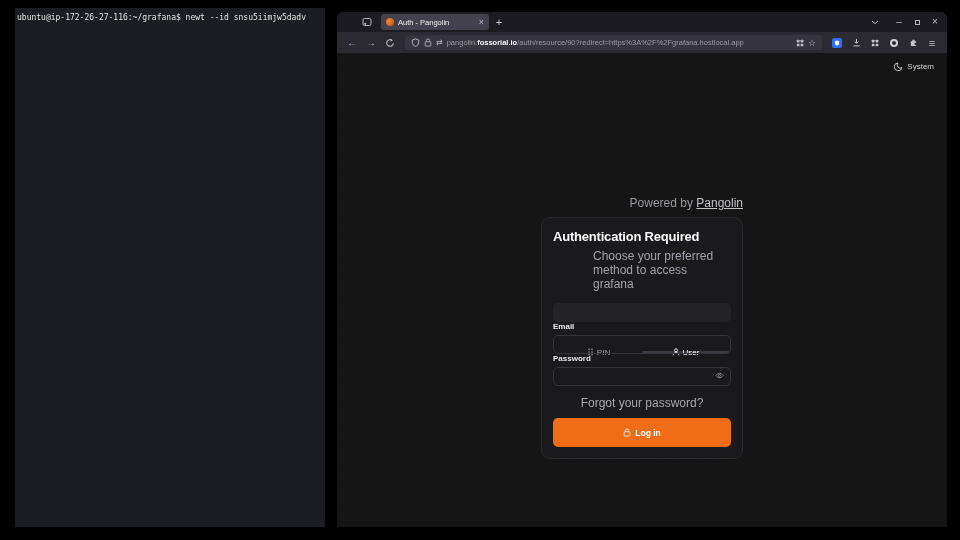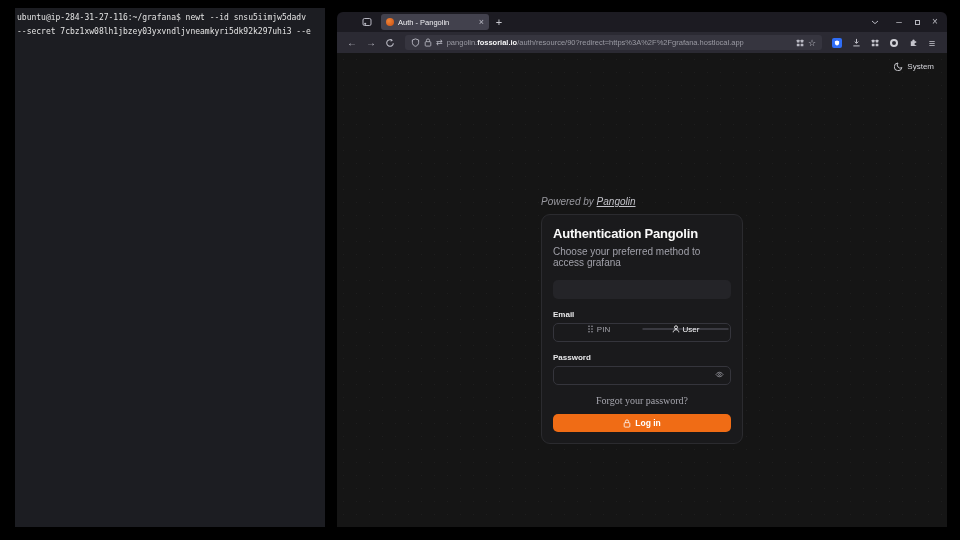--- a/index.html
+++ b/index.html
@@ -53,52 +53,51 @@
   .donut { width:8px; height:8px; border-radius:50%; border:2px solid #d0d0d6; }
   .menu-glyph { font-size:11px; color:#c4c4cc; }
 
   
   .content { flex:1; position:relative; background-color:#151515;
              background-image:radial-gradient(rgba(255,255,255,0.04) 0.8px, transparent 1px);
              background-size:13px 13px; overflow:hidden; }
   .theme-toggle { position:absolute; top:9px; right:13px; display:flex; align-items:flex-start;
                   gap:4px; color:#d6d6dc; font-size:8px; cursor:pointer; }
   .auth-wrap { width:202px; margin:143px auto 0; }
-  .powered { text-align:left; font-size:10px; color:#98989f;font-style:italic; }
+  .powered { text-align:right; font-size:12px; color:#98989f; }
   .powered a { color:#c2c2c9; text-decoration:underline; cursor:pointer; }
   .card { margin-top:7px; background:#1a1a1c; border:1px solid #2b2b2f; border-radius:9px;
           padding:11px; }
   .card-title { font-size:13px; font-weight:700; color:#fafafa; letter-spacing:-0.2px; }
-  .card-sub { margin-top:5px; font-size:10px; color:#a1a1aa; }
+  .card-sub { margin-top:5px; font-size:12px; color:#a1a1aa;margin-left:40px; }
   .tabs { margin-top:12px; height:19px; background:#242428; border-radius:5px; padding:2px;
           display:flex; }
   .auth-tab { flex:1; display:flex; align-items:center; justify-content:center; gap:3px;
               font-size:8px; color:#a0a0a8; border-radius:4px; cursor:pointer;
               border:1px solid transparent;margin-top:46px; }
   .auth-tab.active { background:#0b0b0d; border-color:#3a3a41; color:#f4f4f6; }
-  .f-label { display:block; margin-top:11px; font-size:8px; font-weight:700; color:#e8e8ea; }
+  .f-label { display:block; font-size:8px; font-weight:700; color:#e8e8ea; }
   .f-wrap { position:relative; }
   .f-input { margin-top:4px; width:100%; height:19px; background:transparent;
              border:1px solid #35353c; border-radius:5px; padding:0 6px; color:#fff;
              font-size:8px; outline:none; }
   .eye { position:absolute; right:7px; top:9px; color:#9a9aa2; cursor:pointer;
          display:flex; }
-  .forgot { margin-top:10px; text-align:center; font-size:10px; color:#a6a6ae; cursor:pointer;font-family:Liberation Serif, serif; }
-  .login-btn { margin-top:8px; width:100%; height:18px; background:#f06c15; border:none;
+  .forgot { margin-top:10px; text-align:center; font-size:12px; color:#a6a6ae; cursor:pointer; }
+  .login-btn { margin-top:8px; width:100%; height:29px; background:#f06c15; border:none;
                border-radius:5px; display:flex; align-items:center; justify-content:center;
                gap:4px; color:#fff; font-size:8.5px; font-weight:700; cursor:pointer;
                font-family:"Liberation Sans", sans-serif; }
   svg { display:block; }
 </style>
 </head>
 <body>
 
 <div class="terminal">
-  <div class="term-line">ubuntu@ip-284-31-27-116:~/grafana$ newt --id snsu5iimjw5dadv</div>
-  <div class="term-line">--secret 7cbz1xw08lh1jbzey03yxvndljvneamkyri5dk92k297uhi3 --e</div>
+  <div class="term-line">ubuntu@ip-172-26-27-116:~/grafana$ newt --id snsu5iimjw5dadv</div>
 </div>
 
 <div class="browser">
 
   <div class="tabbar">
     <button class="icon-btn ffview">
       <svg width="10" height="10" viewBox="0 0 10 10" fill="none" stroke="#b8b8c2" stroke-width="1">
         <rect x="1" y="1.5" width="8" height="7" rx="1.5"></rect>
         <circle cx="3.2" cy="6.8" r="1.1" fill="#b8b8c2" stroke="none"></circle>
       </svg>
@@ -196,21 +195,21 @@
       <span>System</span>
     </div>
 
     <div class="auth-wrap">
       <div class="powered">
         <span>Powered by</span>
         <a>Pangolin</a>
       </div>
 
       <div class="card">
-        <div class="card-title">Authentication Pangolin</div>
+        <div class="card-title">Authentication Required</div>
         <div class="card-sub">Choose your preferred method to access grafana</div>
 
         <div class="tabs">
           <div class="auth-tab">
             <svg width="7" height="8" viewBox="0 0 7 8" fill="#a0a0a8">
               <circle cx="2" cy="1.3" r="0.8"></circle>
                 <circle cx="5" cy="1.3" r="0.8"></circle>
               <circle cx="2" cy="4" r="0.8"></circle>
                 <circle cx="5" cy="4" r="0.8"></circle>
               <circle cx="2" cy="6.7" r="0.8"></circle>

